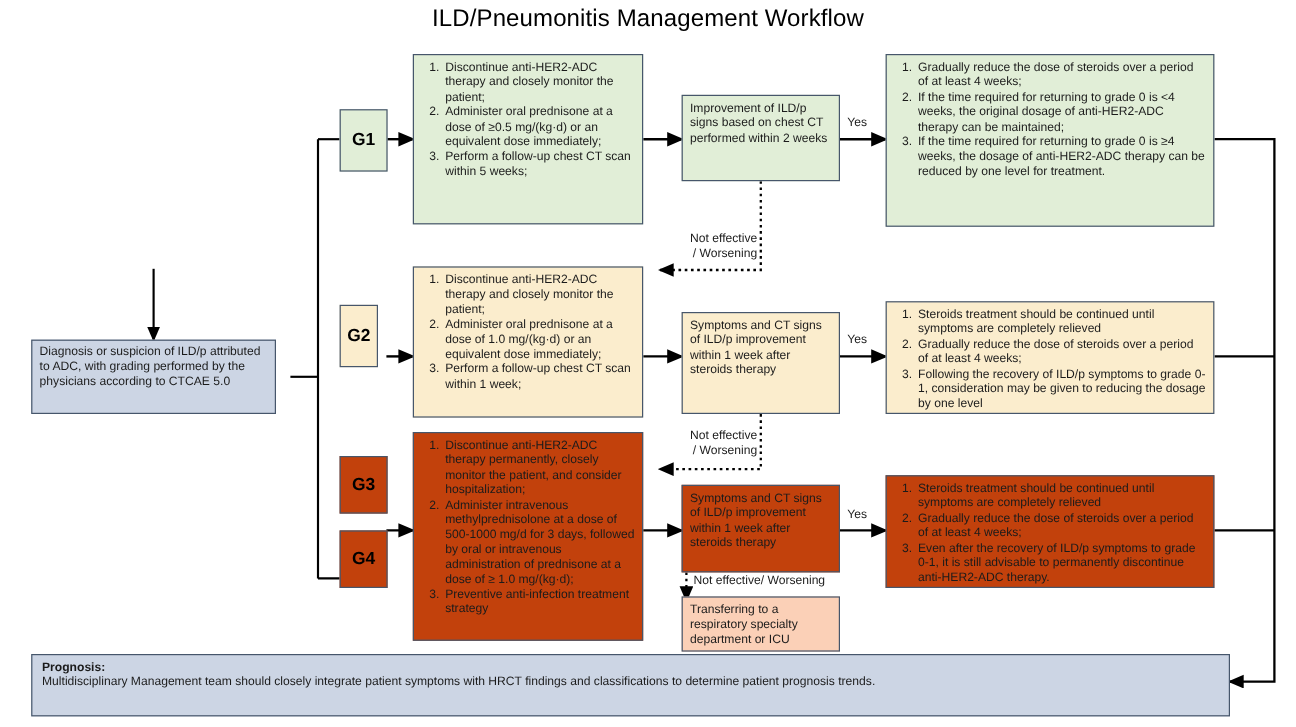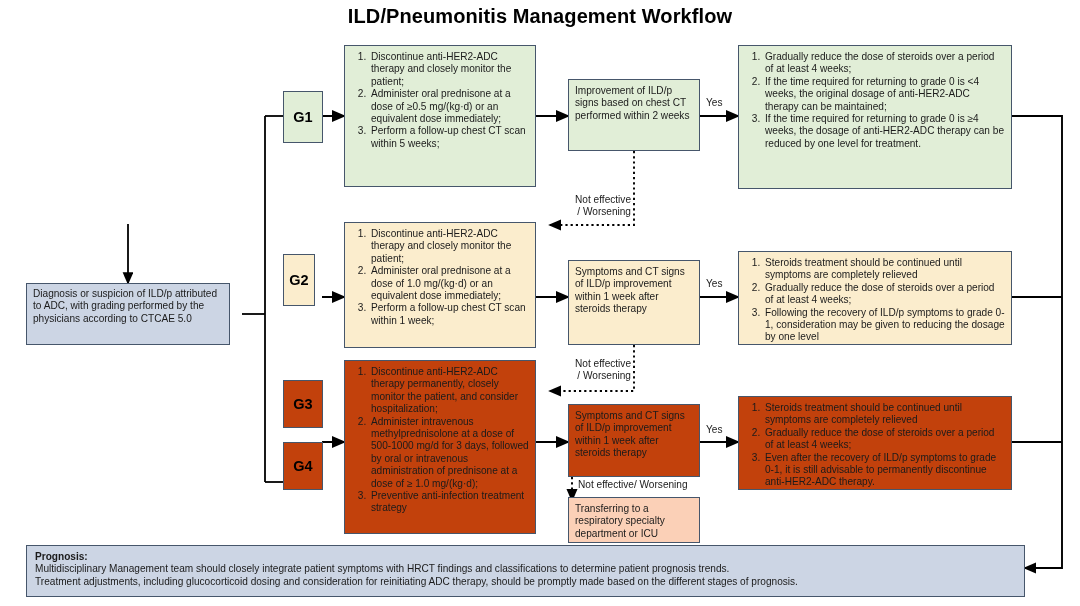--- a/index.html
+++ b/index.html
@@ -10,21 +10,21 @@
     font-family:"Liberation Sans", sans-serif;
     color:#1b1b1b;
     position:relative;
     overflow:hidden;
   }
   #canvas { position:relative; width:1080px; height:606px; }
 
   .title {
     position:absolute; left:0; top:5px; width:1080px;
     text-align:center;
-    font-size:20px; font-weight:bold; letter-spacing:.1px;
+    font-size:20px; font-weight:normal; letter-spacing:.1px;
     color:#000;
   }
 
   .box {
     position:absolute;
     border:1.3px solid #46566b;
     font-size:10.1px;
     line-height:12.4px;
     padding:5px 6px 20px 6px;
     overflow:hidden;
@@ -207,16 +207,15 @@
     <ol class="steps">
       <li>Steroids treatment should be continued until symptoms are completely relieved</li>
       <li>Gradually reduce the dose of steroids over a period of at least 4 weeks;</li>
       <li>Even after the recovery of ILD/p symptoms to grade 0-1, it is still advisable to permanently discontinue anti-HER2-ADC therapy.</li>
     </ol>
   </div>
 
   <div class="box blue" style="left:26px; top:545px; width:999px; height:52px; padding:5px 8px;">
     <span class="bold-head">Prognosis:</span>
     <span class="prog-line">Multidisciplinary Management team should closely integrate patient symptoms with HRCT findings and classifications to determine patient prognosis trends.</span>
-    <span class="prog-line">Treatment adjustments, including glucocorticoid dosing and consideration for reinitiating ADC therapy, should be promptly made based on the different stages of prognosis.</span>
   </div>
 
 </div>
 
 </body></html>

